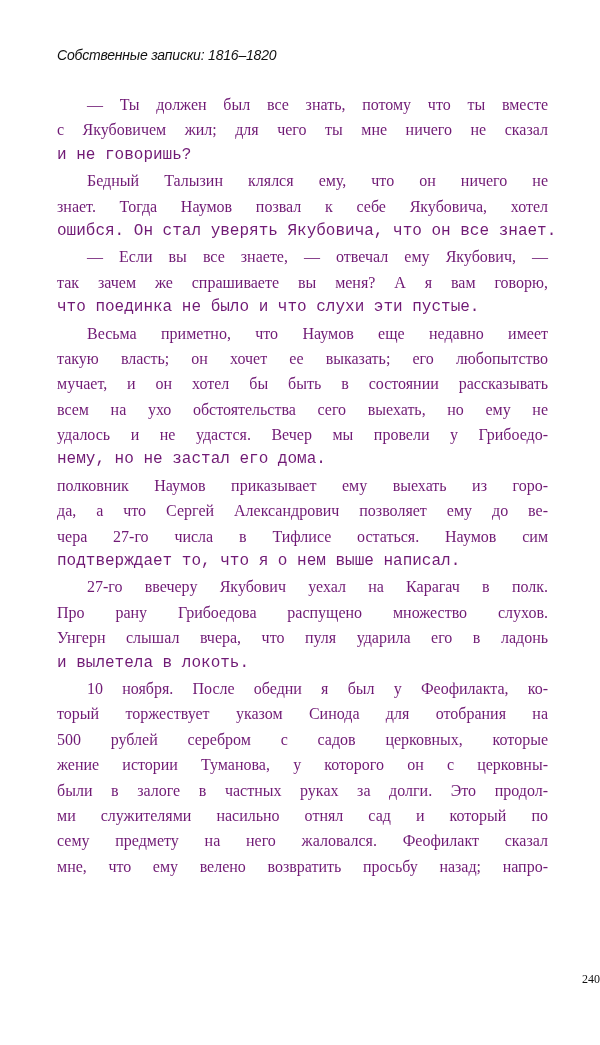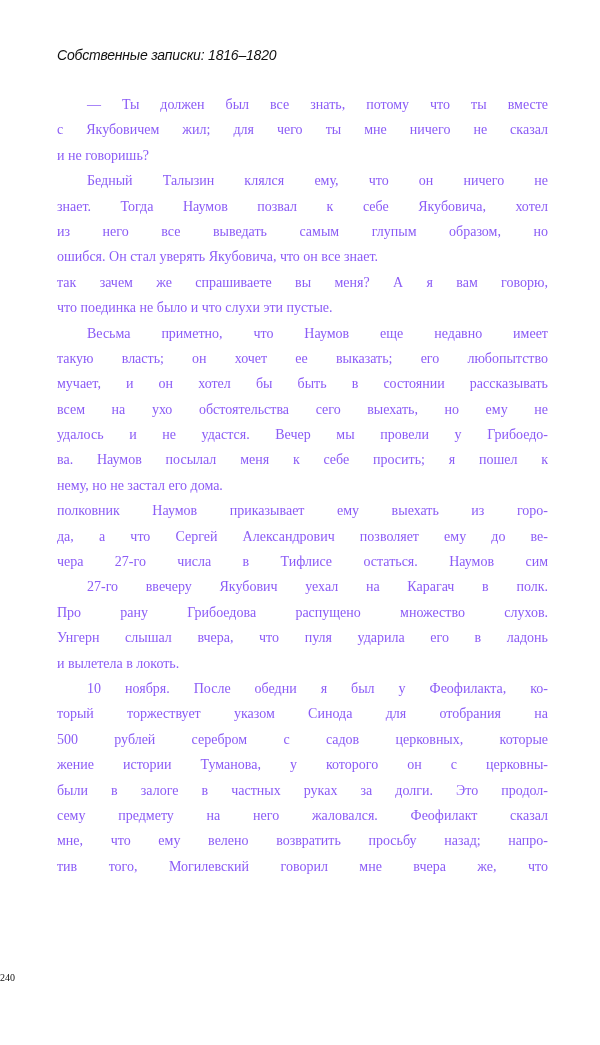--- a/index.html
+++ b/index.html
@@ -5,77 +5,77 @@
   html, body { margin: 0; padding: 0; background: #ffffff; }
   body { width: 600px; height: 1045px; position: relative; overflow: hidden; }
   .page { position: absolute; left: 0; top: 0; width: 600px; height: 1045px; background: #fff; color: #1a1a1a; }
   .running-head {
     position: absolute; left: 57px; top: 47px;
     font-family: "Liberation Sans", sans-serif; font-style: italic;
     font-size: 14px; letter-spacing: -0.2px; color: #111;
   }
   .body-text {
     position: absolute; left: 57px; top: 92px; width: 491px;
-    font-family: "Liberation Serif", serif; font-size: 14px;
-    line-height: 25.4px; color: #8b5cf6;
+    font-family: "Liberation Serif", serif; font-size: 16px;
+    line-height: 25.4px; color: #701a75;
   }
   .line { display: block; white-space: nowrap; height: 25.4px; text-align: justify; text-align-last: justify; }
-  .line.last { text-align-last: left; }
+  .line.last { text-align-last: left; font-family: Liberation Mono, monospace; }
   .line.indent { padding-left: 30px; }
   .page-number {
-    position: absolute; left: 0; width: 600px; top: 972px; text-align: left;
-    font-family: "Liberation Serif", serif; font-size: 10px; color: #111;
+    position: absolute; left: 0; width: 600px; top: 972px; text-align: right;
+    font-family: "Liberation Serif", serif; font-size: 12px; color: #111;
   }
 </style>
 </head>
 <body>
 
 <div class="page">
   <div class="running-head">Собственные записки: 1816–1820</div>
   <div class="body-text" id="body-text">
       <div>
         <span class="line indent">— Ты должен был все знать, потому что ты вместе</span>
         <span class="line">с Якубовичем жил; для чего ты мне ничего не сказал</span>
         <span class="line last">и не говоришь?</span>
       </div>
       <div>
         <span class="line indent">Бедный Талызин клялся ему, что он ничего не</span>
         <span class="line">знает. Тогда Наумов позвал к себе Якубовича, хотел</span>
-        <span class="line">из него все выведать самым глупым образом, но</span>
         <span class="line last">ошибся. Он стал уверять Якубовича, что он все знает.</span>
       </div>
       <div>
+        <span class="line indent">— Если вы все знаете, — отвечал ему Якубович, —</span>
         <span class="line">так зачем же спрашиваете вы меня? А я вам говорю,</span>
         <span class="line last">что поединка не было и что слухи эти пустые.</span>
       </div>
       <div>
         <span class="line indent">Весьма приметно, что Наумов еще недавно имеет</span>
         <span class="line">такую власть; он хочет ее выказать; его любопытство</span>
         <span class="line">мучает, и он хотел бы быть в состоянии рассказывать</span>
         <span class="line">всем на ухо обстоятельства сего выехать, но ему не</span>
         <span class="line">удалось и не удастся. Вечер мы провели у Грибоедо-</span>
-        <span class="line">ва. Наумов посылал меня к себе просить; я пошел к</span>
         <span class="line last">нему, но не застал его дома.</span>
       </div>
       <div>
         <span class="line">полковник Наумов приказывает ему выехать из горо-</span>
         <span class="line">да, а что Сергей Александрович позволяет ему до ве-</span>
         <span class="line">чера 27-го числа в Тифлисе остаться. Наумов сим</span>
+        <span class="line last">подтверждает то, что я о нем выше написал.</span>
       </div>
       <div>
         <span class="line indent">27-го ввечеру Якубович уехал на Карагач в полк.</span>
         <span class="line">Про рану Грибоедова распущено множество слухов.</span>
         <span class="line">Унгерн слышал вчера, что пуля ударила его в ладонь</span>
         <span class="line last">и вылетела в локоть.</span>
       </div>
       <div>
         <span class="line indent">10 ноября. После обедни я был у Феофилакта, ко-</span>
         <span class="line">торый торжествует указом Синода для отобрания на</span>
         <span class="line">500 рублей серебром с садов церковных, которые</span>
         <span class="line">жение истории Туманова, у которого он с церковны-</span>
         <span class="line">были в залоге в частных руках за долги. Это продол-</span>
+        <span class="line">ми служителями насильно отнял сад и который по</span>
         <span class="line">сему предмету на него жаловался. Феофилакт сказал</span>
         <span class="line">мне, что ему велено возвратить просьбу назад; напро-</span>
-        <span class="line">тив того, Могилевский говорил мне вчера же, что</span>
       </div>
     </div>
   <div class="page-number">240</div>
 </div>
 
 </body></html>

